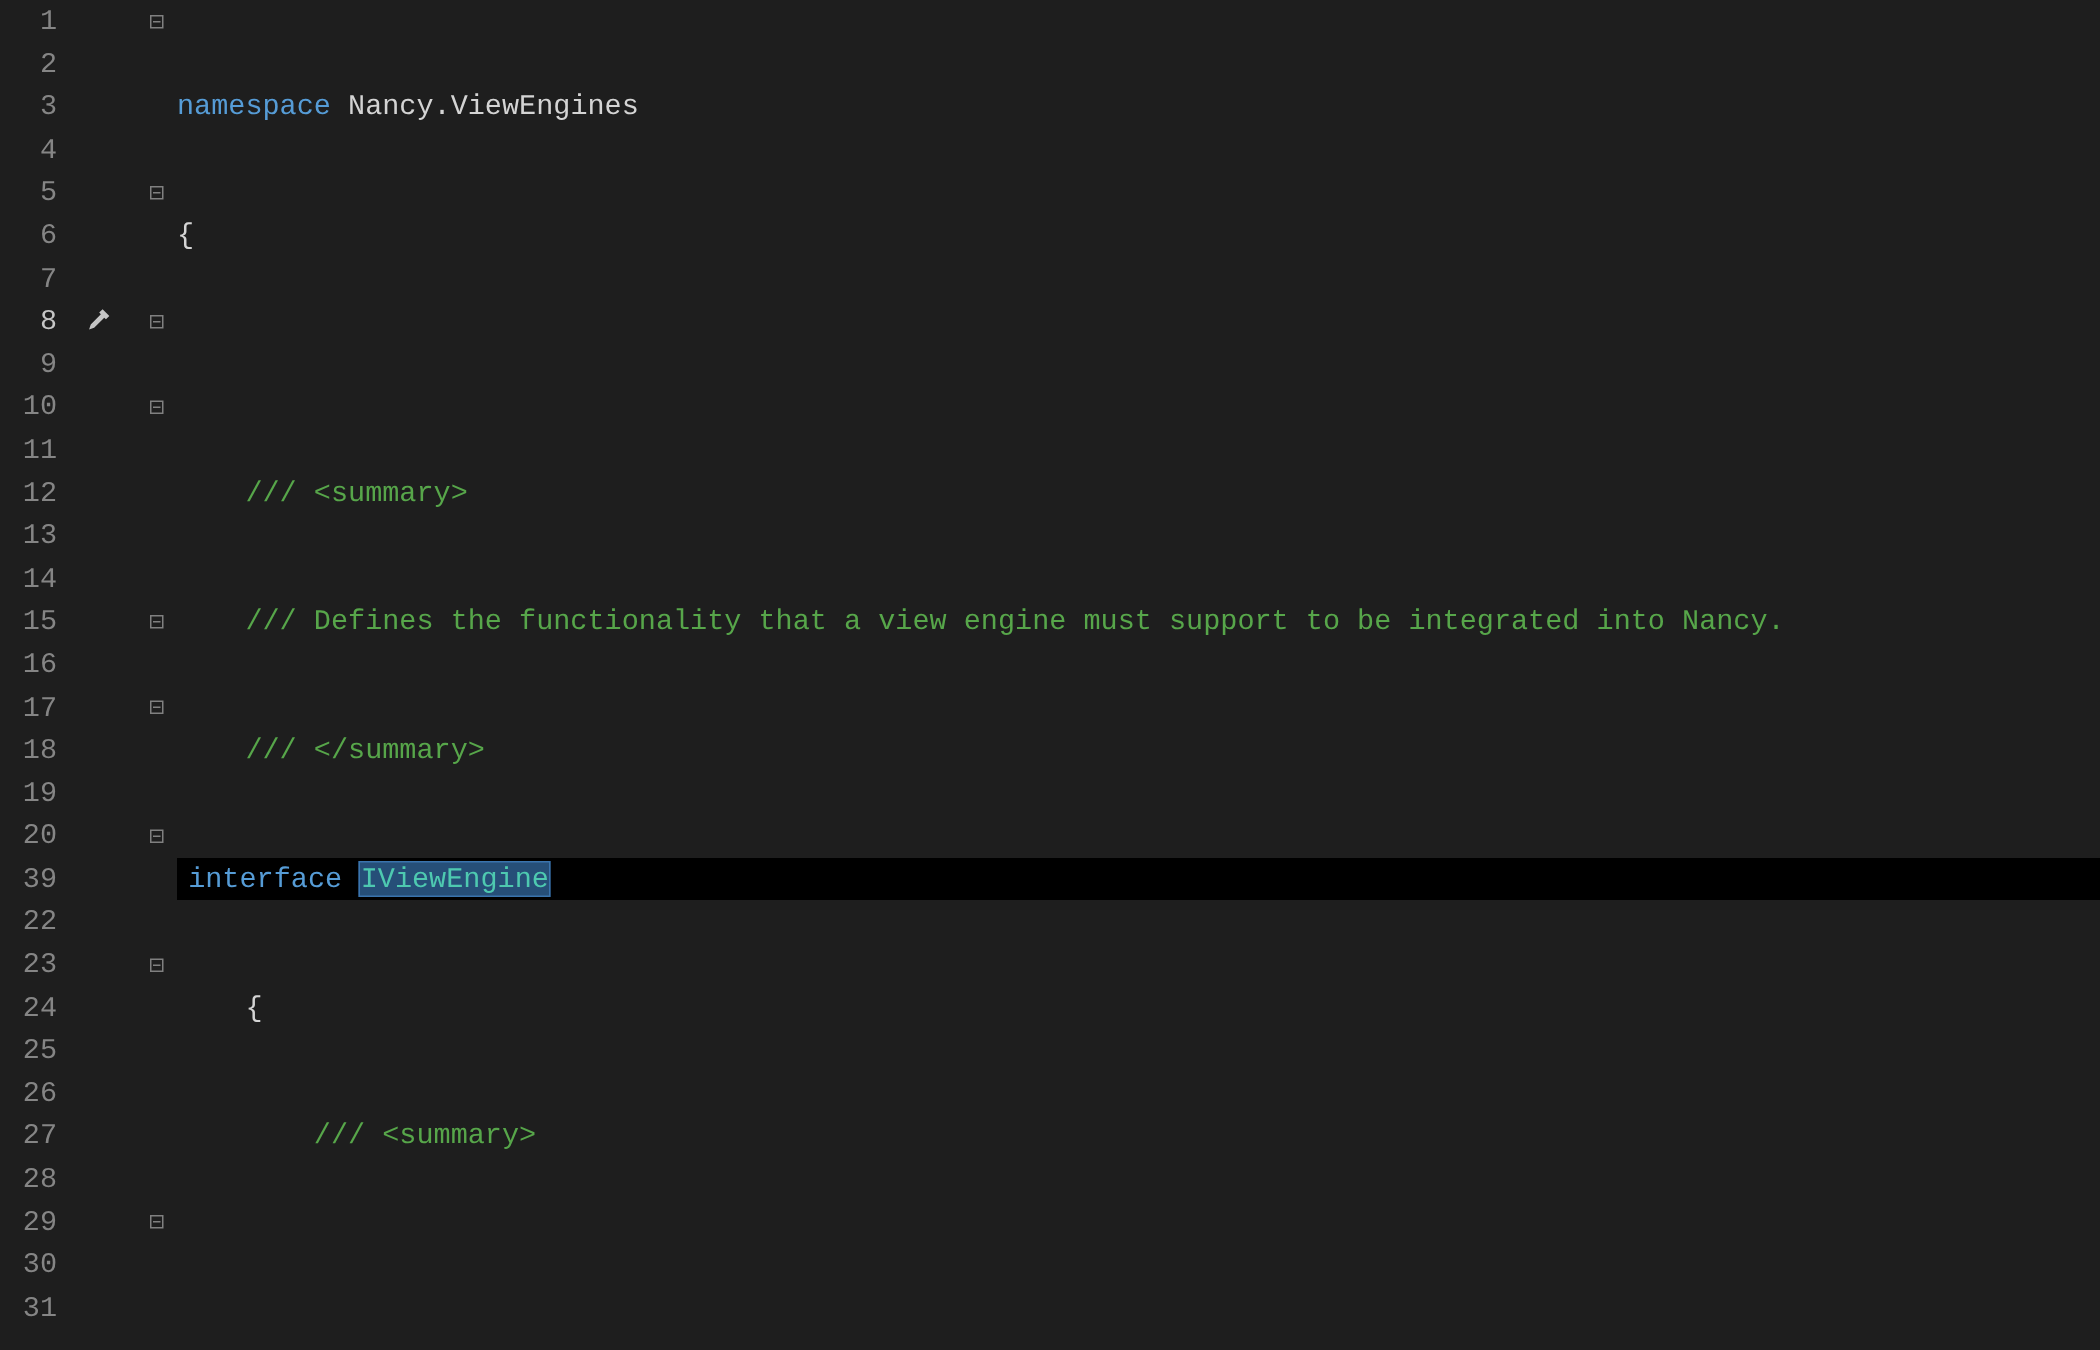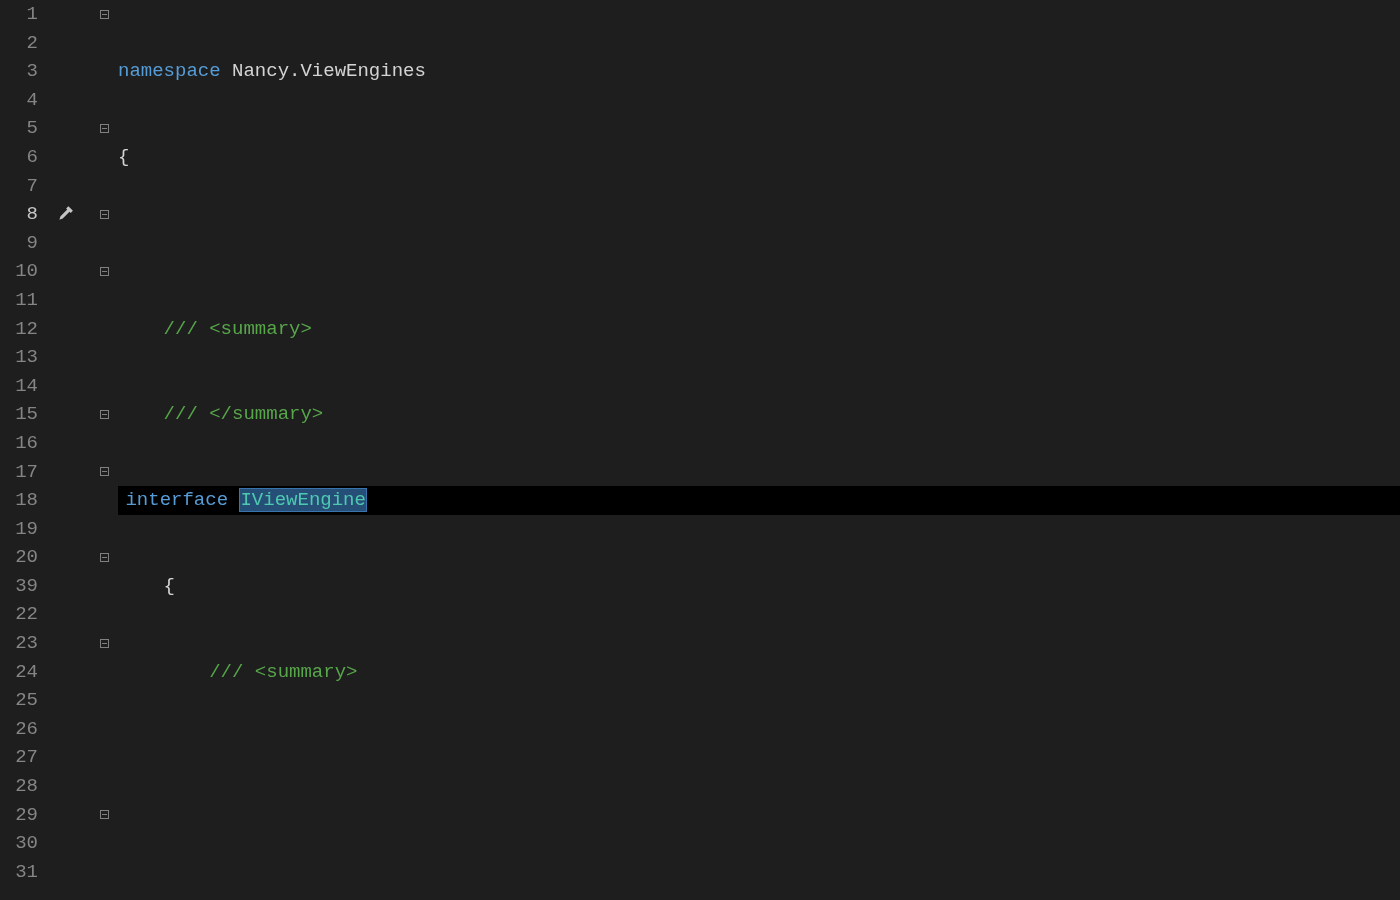--- a/index.html
+++ b/index.html
@@ -209,20 +209,21 @@
       </div>
       <div class="row"></div>
       <div class="row"></div>
     </div>
 
   <div class="code">
     <div class="line"><span class="kw">namespace</span><span class="ns"> Nancy.ViewEngines</span></div>
     <div class="line"><span>{</span></div>
     <div class="line"><span></span></div>
     <div class="line">    <span class="comment">/// &lt;summary&gt;</span></div>
+    <div class="line">    <span class="comment">/// Defines the functionality that a view engine must support to be integrated into Nancy.</span></div>
     <div class="line">    <span class="comment">/// &lt;/summary&gt;</span></div>
     <div class="line current-line">    <span class="kw">public</span> <span class="kw">interface</span> <span class="type selected">IViewEngine</span></div>
     <div class="line">    <span>{</span></div>
     <div class="line">        <span class="comment">/// &lt;summary&gt;</span></div>
     
     
     
     
     
     

